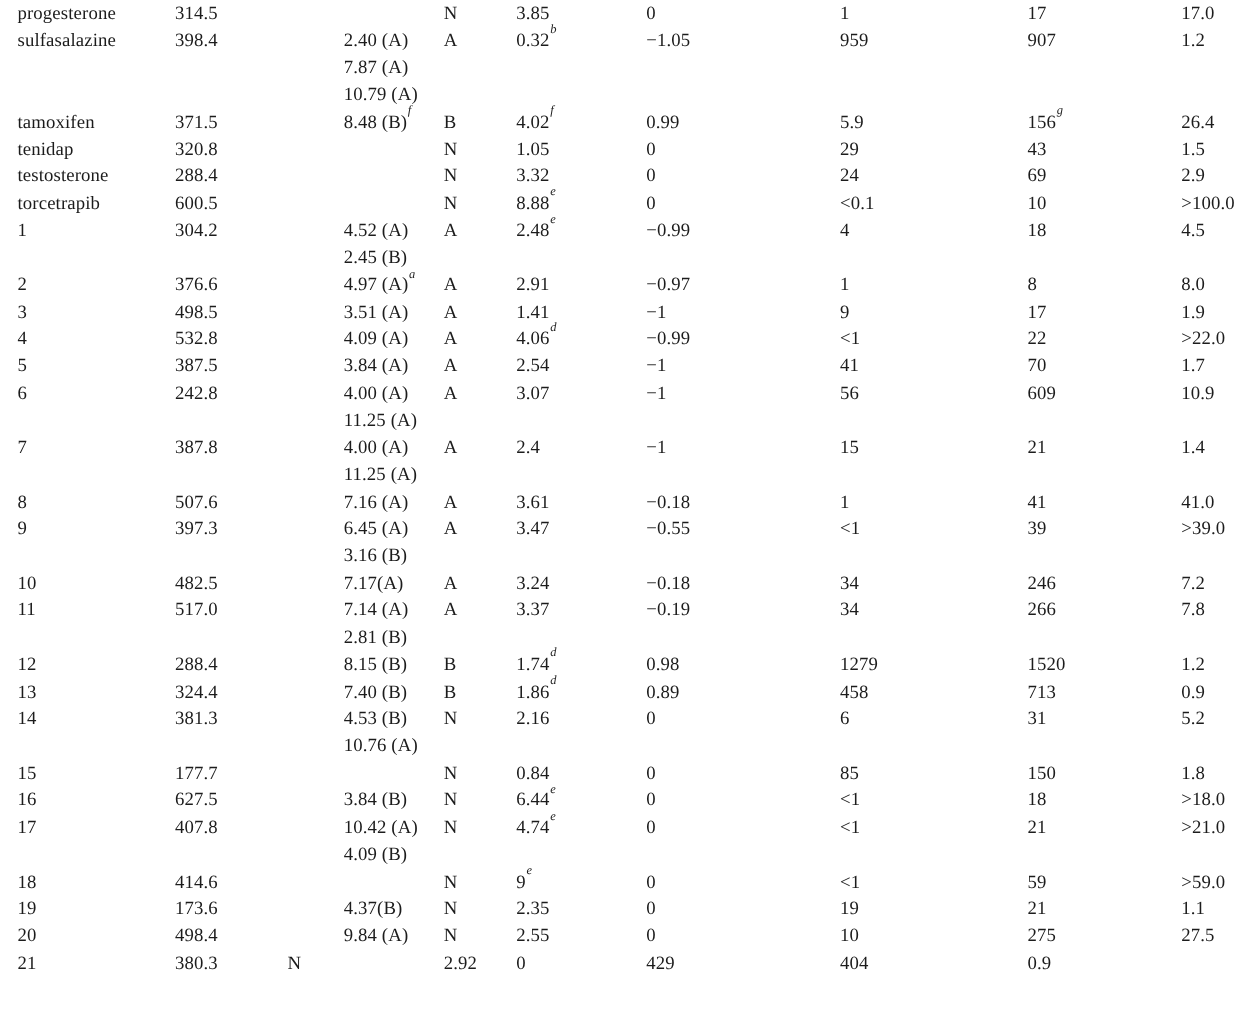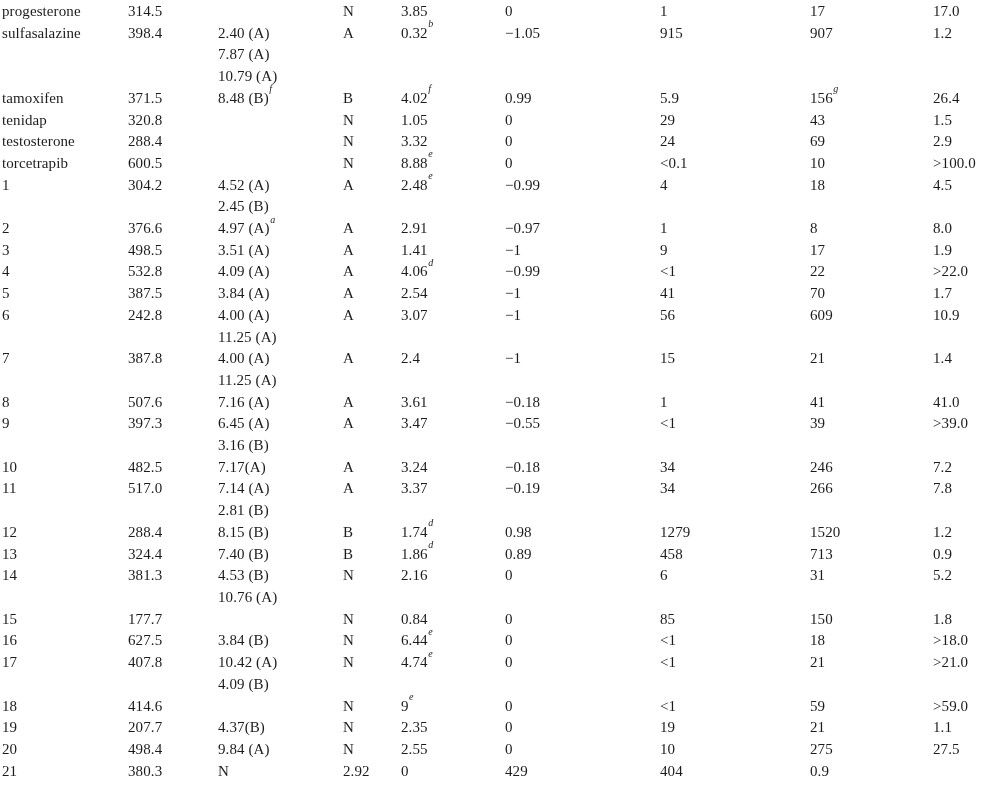--- a/index.html
+++ b/index.html
@@ -9,21 +9,21 @@
   }
   body {
     width: 1006px;
     height: 808px;
     overflow: hidden;
     font-family: "Liberation Serif", "DejaVu Serif", serif;
     font-size: 15px;
     color: #1c1c1c;
   }
   #table {
-    padding: 1px 0 0 2px;
+    padding: 1px 0 0 14px;
   }
   .row {
     display: grid;
     grid-template-columns: 126px 90px 125px 58px 104px 155px 150px 123px auto;
     align-items: start;
   }
   .cell {
     line-height: 21.7px;
     white-space: nowrap;
     letter-spacing: 0.1px;
@@ -31,20 +31,21 @@
   .cell sup {
     font-size: 10px;
     font-style: italic;
     line-height: 0;
     position: relative;
     top: -4.5px;
     left: 0.5px;
   }
   .pka-line {
     line-height: 21.7px;
+    margin-left: 45px;
   }
 </style>
 </head>
 <body>
 
 <div id="table">
   <div class="row">
     <div class="cell">progesterone</div>
     <div class="cell">314.5</div>
     <div class="cell">&nbsp;</div>
@@ -60,21 +61,21 @@
     <div class="cell">sulfasalazine</div>
     <div class="cell">398.4</div>
     <div class="cell">
         <div class="pka-line">2.40 (A)</div>
         <div class="pka-line">7.87 (A)</div>
         <div class="pka-line">10.79 (A)</div>
       </div>
     <div class="cell">A</div>
     <div class="cell">0.32<sup>b</sup></div>
     <div class="cell">−1.05</div>
-    <div class="cell">915</div>
+    <div class="cell">959</div>
     <div class="cell">907</div>
     <div class="cell">1.2</div>
   </div>
 
   <div class="row">
     <div class="cell">tamoxifen</div>
     <div class="cell">371.5</div>
     <div class="cell">
         <div class="pka-line">8.48 (B)<sup>f</sup></div>
       </div>
@@ -372,21 +373,21 @@
     <div class="cell">N</div>
     <div class="cell">9<sup>e</sup></div>
     <div class="cell">0</div>
     <div class="cell">&lt;1</div>
     <div class="cell">59</div>
     <div class="cell">&gt;59.0</div>
   </div>
 
   <div class="row">
     <div class="cell">19</div>
-    <div class="cell">207.7</div>
+    <div class="cell">173.6</div>
     <div class="cell">
         <div class="pka-line">4.37(B)</div>
       </div>
     <div class="cell">N</div>
     <div class="cell">2.35</div>
     <div class="cell">0</div>
     <div class="cell">19</div>
     <div class="cell">21</div>
     <div class="cell">1.1</div>
   </div>

